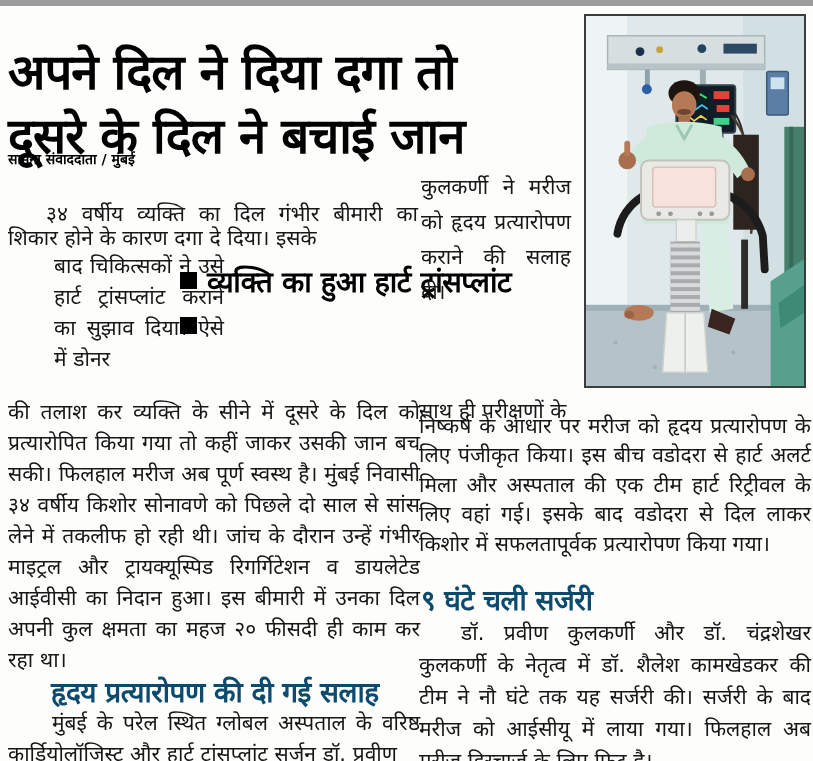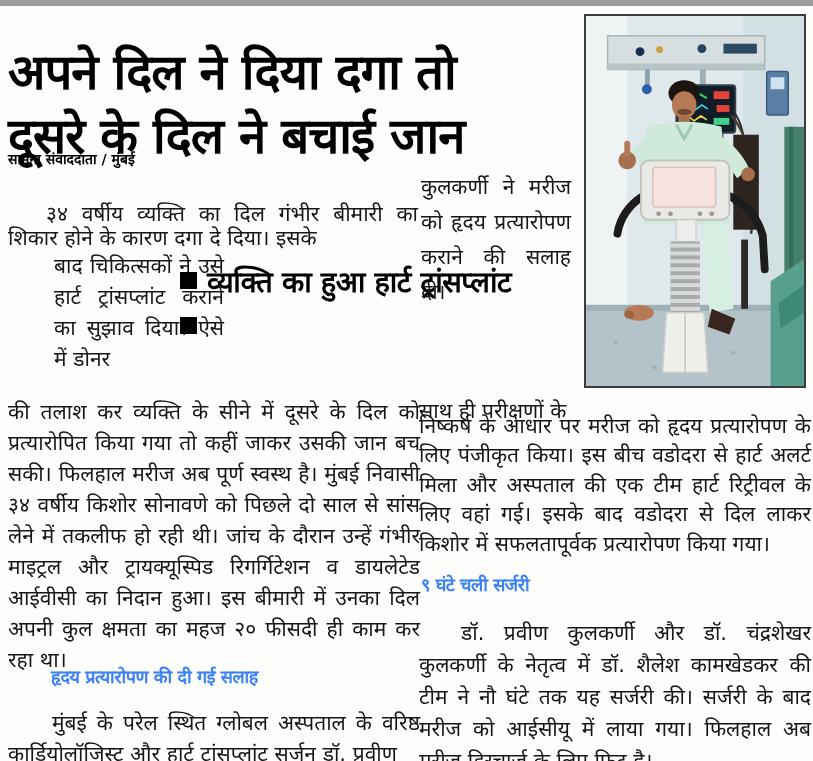--- a/index.html
+++ b/index.html
@@ -26,21 +26,21 @@
   .highlights{position:absolute;left:180px;top:258px;width:392px;}
   .highlight-row{display:flex;align-items:center;height:45px;}
   .bullet{
     width:17px;height:17px;background:#000;display:inline-block;
     margin-right:10px;flex:0 0 auto;
   }
   .highlight-text{
     font-size:29px;font-weight:700;color:#000;white-space:nowrap;letter-spacing:-0.5px;
   }
   .left-body{position:absolute;left:8px;top:376px;width:412px;line-height:31px;}
-  .subhead{font-size:18px;font-weight:700;color:#3b82f6;letter-spacing:-0.5px;}
+  .subhead{font-size:28px;font-weight:700;color:#0c4a6e;letter-spacing:-0.5px;}
   .subhead-left{position:absolute;left:8px;top:649px;width:412px;margin-left:43px;}
   .left-body2{position:absolute;left:8px;top:687px;width:412px;text-indent:44px;line-height:31px;}
   .right-top{position:absolute;left:421px;top:149px;width:150px;line-height:35px;text-align:justify;}
   .right-mid-first{position:absolute;left:419px;top:376px;width:160px;line-height:28px;}
   .right-mid{position:absolute;left:419px;top:405px;width:392px;line-height:29.4px;margin-top:7px;}
   .subhead-right{position:absolute;left:421px;top:557px;width:390px;}
   .right-body2{position:absolute;left:419px;top:596px;width:392px;text-indent:42px;line-height:32px;}
   .photo{
     position:absolute;left:584px;top:14px;width:222px;height:374px;
     border:2px solid #3c3c3c;box-sizing:border-box;background:#dfe8ea;

